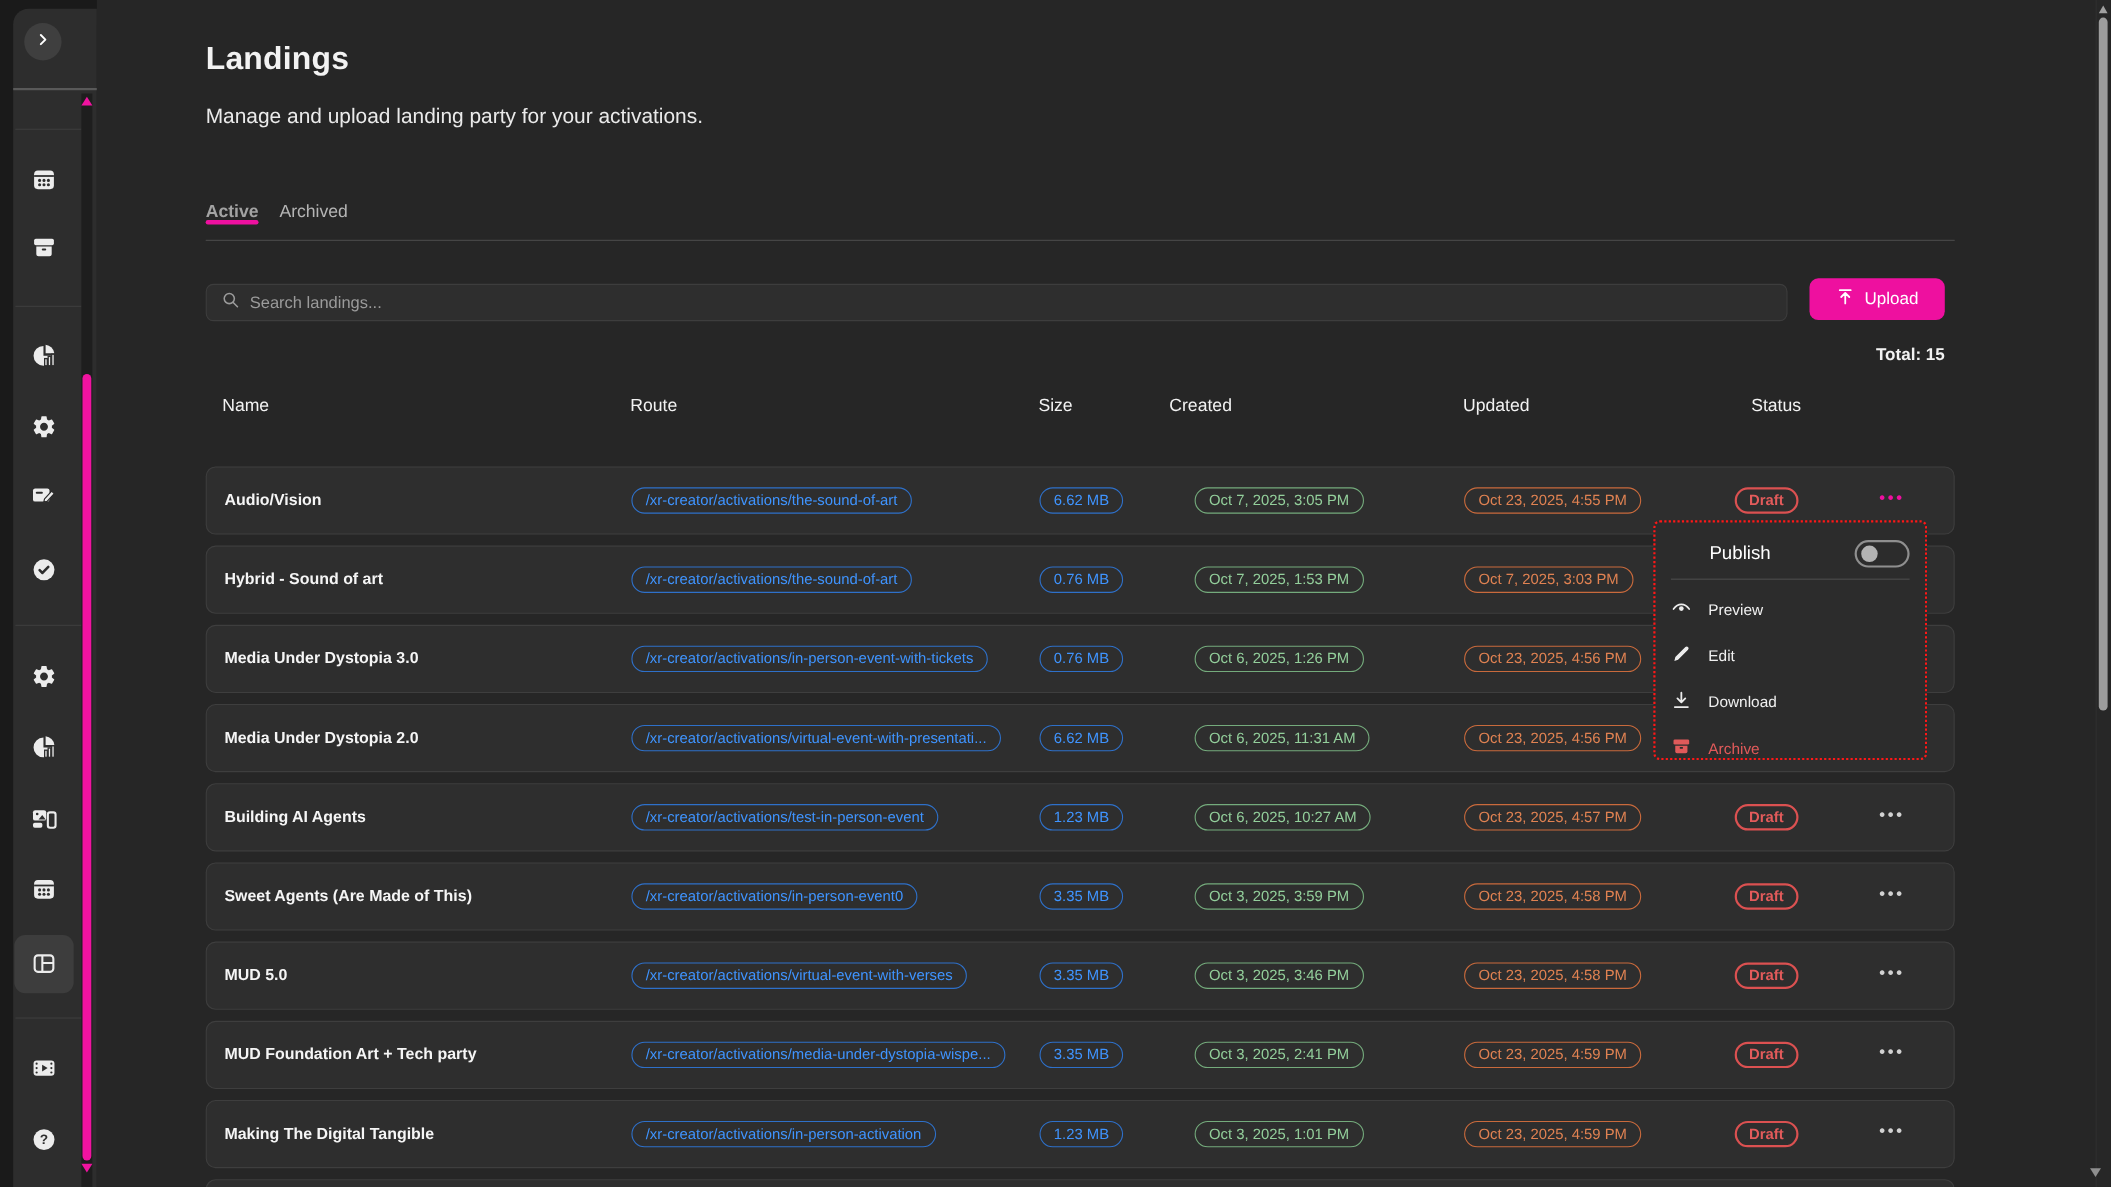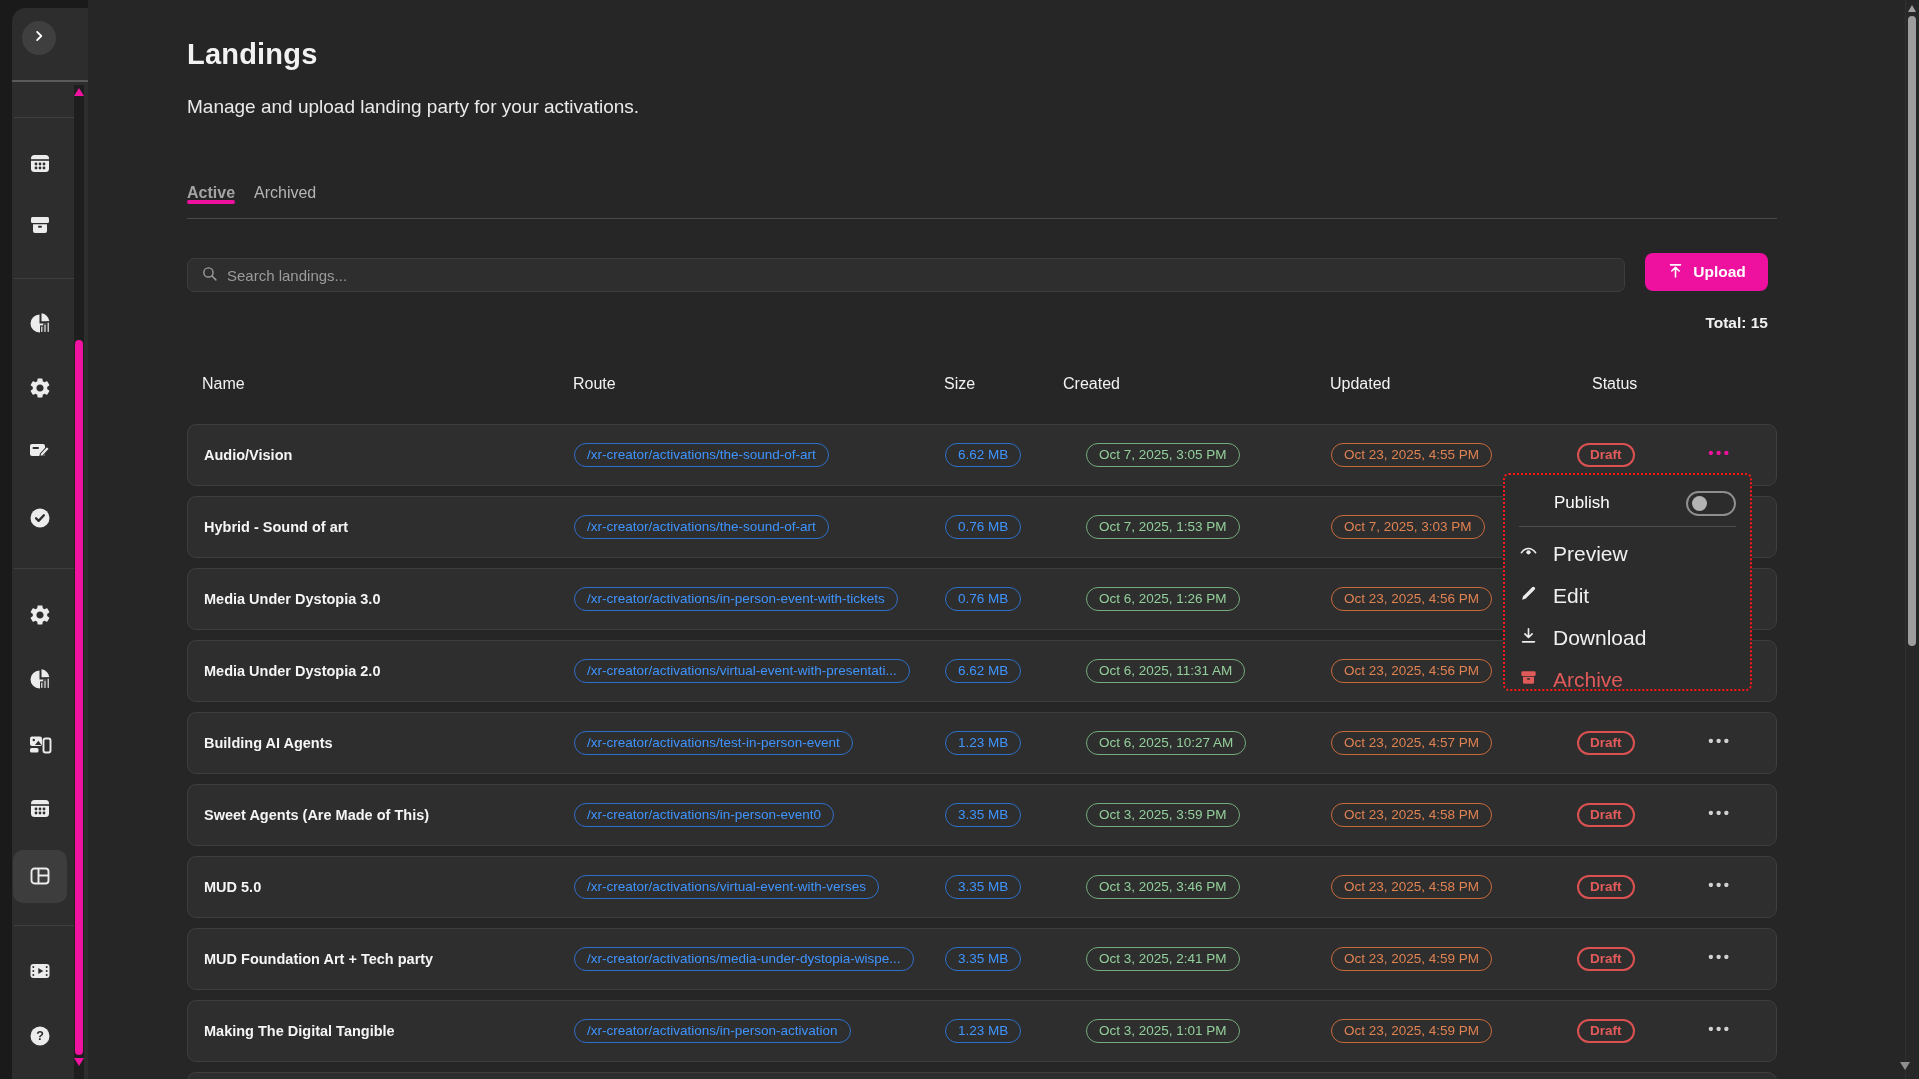--- a/index.html
+++ b/index.html
@@ -34,24 +34,24 @@
   .tab.idle { left:67px; }
   .tab-underline { position:absolute; left:0; bottom:-2px; width:48px; height:4px; background:#ee109f; border-radius:2px; }
 
   
   .search-box { left:187px; top:258px; width:1438px; height:34px; background:#2e2e2e;
     border:1px solid #3d3d3d; border-radius:7px; display:flex; align-items:center; padding-left:13px; gap:9px; }
   .search-box input { background:transparent; border:none; outline:none; color:#dcdcdc;
     font-size:15px; width:1300px; font-family:"Liberation Sans", sans-serif; }
   .search-box input::placeholder { color:#9b9b9b; }
   .upload-btn { left:1645px; top:253px; width:123px; height:38px; background:#ee109f; border:none;
-    border-radius:8px; color:#fff; font-size:15.5px; font-weight:700; display:flex;
+    border-radius:8px; color:#fff; font-size:15.5px; font-weight:400; display:flex;
     align-items:center; justify-content:center; gap:9px; font-family:"Liberation Sans", sans-serif; }
   .total-label { top:314px; left:1500px; width:268px; text-align:right; font-size:15.5px; font-weight:700; }
-  .th { position:absolute; top:375px; }
+  .th { position:absolute; top:361px; }
   .th.c-name{left:202px}.th.c-route{left:573px}.th.c-size{left:944px}
   .th.c-created{left:1063px}.th.c-updated{left:1330px}.th.c-status{left:1592px}
   #rows { left:0; top:0; }
   .row { position:absolute; left:187px; width:1590px; height:62px; background:#2e2e2e;
     border:1px solid #3e3e3e; border-radius:9px;padding-left:37px; }
   .row .name { position:absolute; left:16px; top:22px; font-size:14.5px; font-weight:700; color:#f5f5f5; }
   .chip { position:absolute; top:18px; font-size:13.5px; border-radius:999px; padding:3px 12px 4px; white-space:nowrap; }
   .chip.route { left:386px; color:#3f94ff; border:1.5px solid #2e70c9; }
   .chip.size  { left:757px; color:#3f94ff; border:1.5px solid #2e70c9; }
   .chip.created { left:898px; color:#93cf9b; border:1px solid #74ab7c; }
@@ -62,21 +62,21 @@
   .dots.open { color:#ee109f; }
 
   
   .menu { left:1503px; top:473px; width:249px; height:218px; background:#2c2c2c;
     border:2px dotted #ff1717; border-radius:6px; z-index:20; padding:10px 14px 0; }
   .menu-publish { display:flex; align-items:center; justify-content:space-between; height:36px; }
   .menu-publish .lbl { font-size:17px; color:#fff;margin-left:35px; }
   .toggle { width:50px; height:25px; border:2px solid #8f8f8f; border-radius:14px; position:relative; background:#2c2c2c; }
   .toggle .knob { position:absolute; left:4px; top:3px; width:15px; height:15px; border-radius:50%; background:#b3b3b3; }
   .menu-div { height:1px; background:#4d4d4d; margin:5px 0 6px; }
-  .menu-item { display:flex; align-items:center; gap:15px; height:42px; font-size:21px; color:#f0f0f0; }
+  .menu-item { display:flex; align-items:center; gap:15px; height:42px; font-size:14px; color:#f0f0f0; }
   .menu-item.danger { color:#e05a5a; }
 
   
   .vscroll-track { left:1905px; top:0; width:14px; height:1079px; background:#272727; border-left:1px solid #303030; }
   .vscroll-thumb { left:1908px; top:16px; width:8px; height:630px; background:#9d9d9d; border-radius:4px; }
   .tri-up-gray { left:1908px; top:5px; width:0; height:0;
     border-left:4px solid transparent; border-right:4px solid transparent; border-bottom:7px solid #a0a0a0; }
   .tri-down-gray { left:1900px; top:1062px; width:0; height:0;
     border-left:5px solid transparent; border-right:5px solid transparent; border-top:8px solid #8f8f8f; }
 </style>

